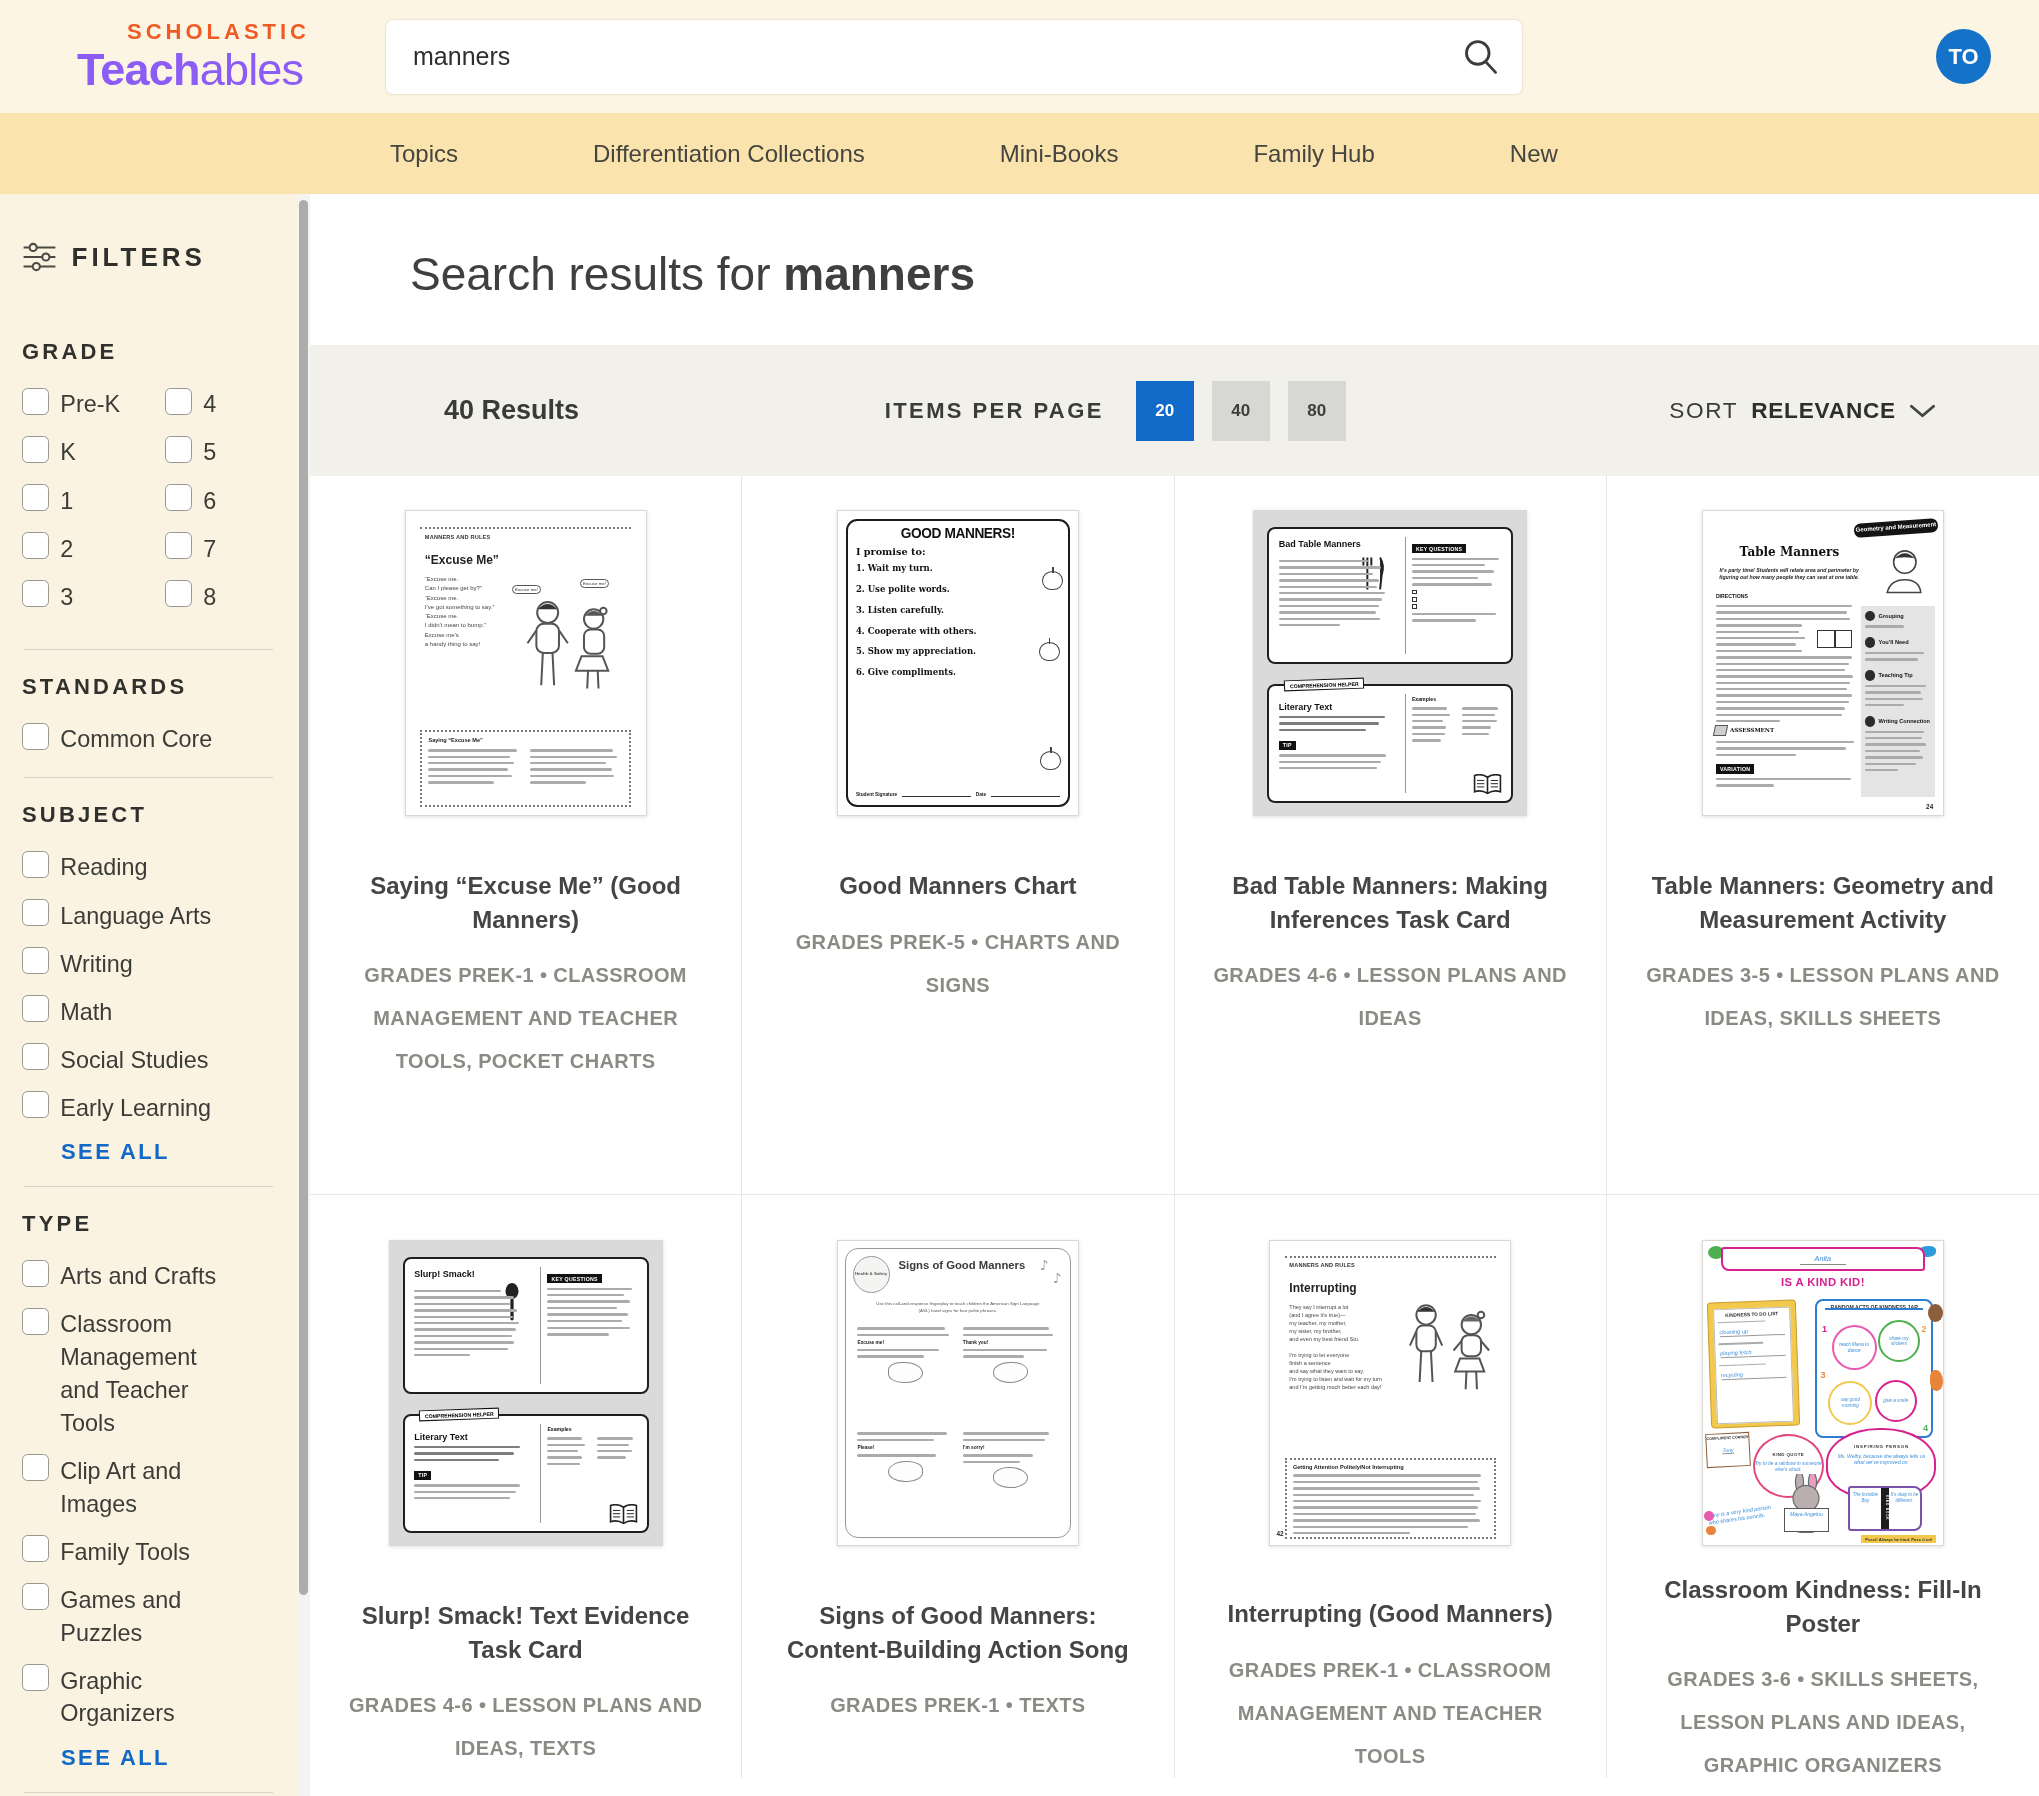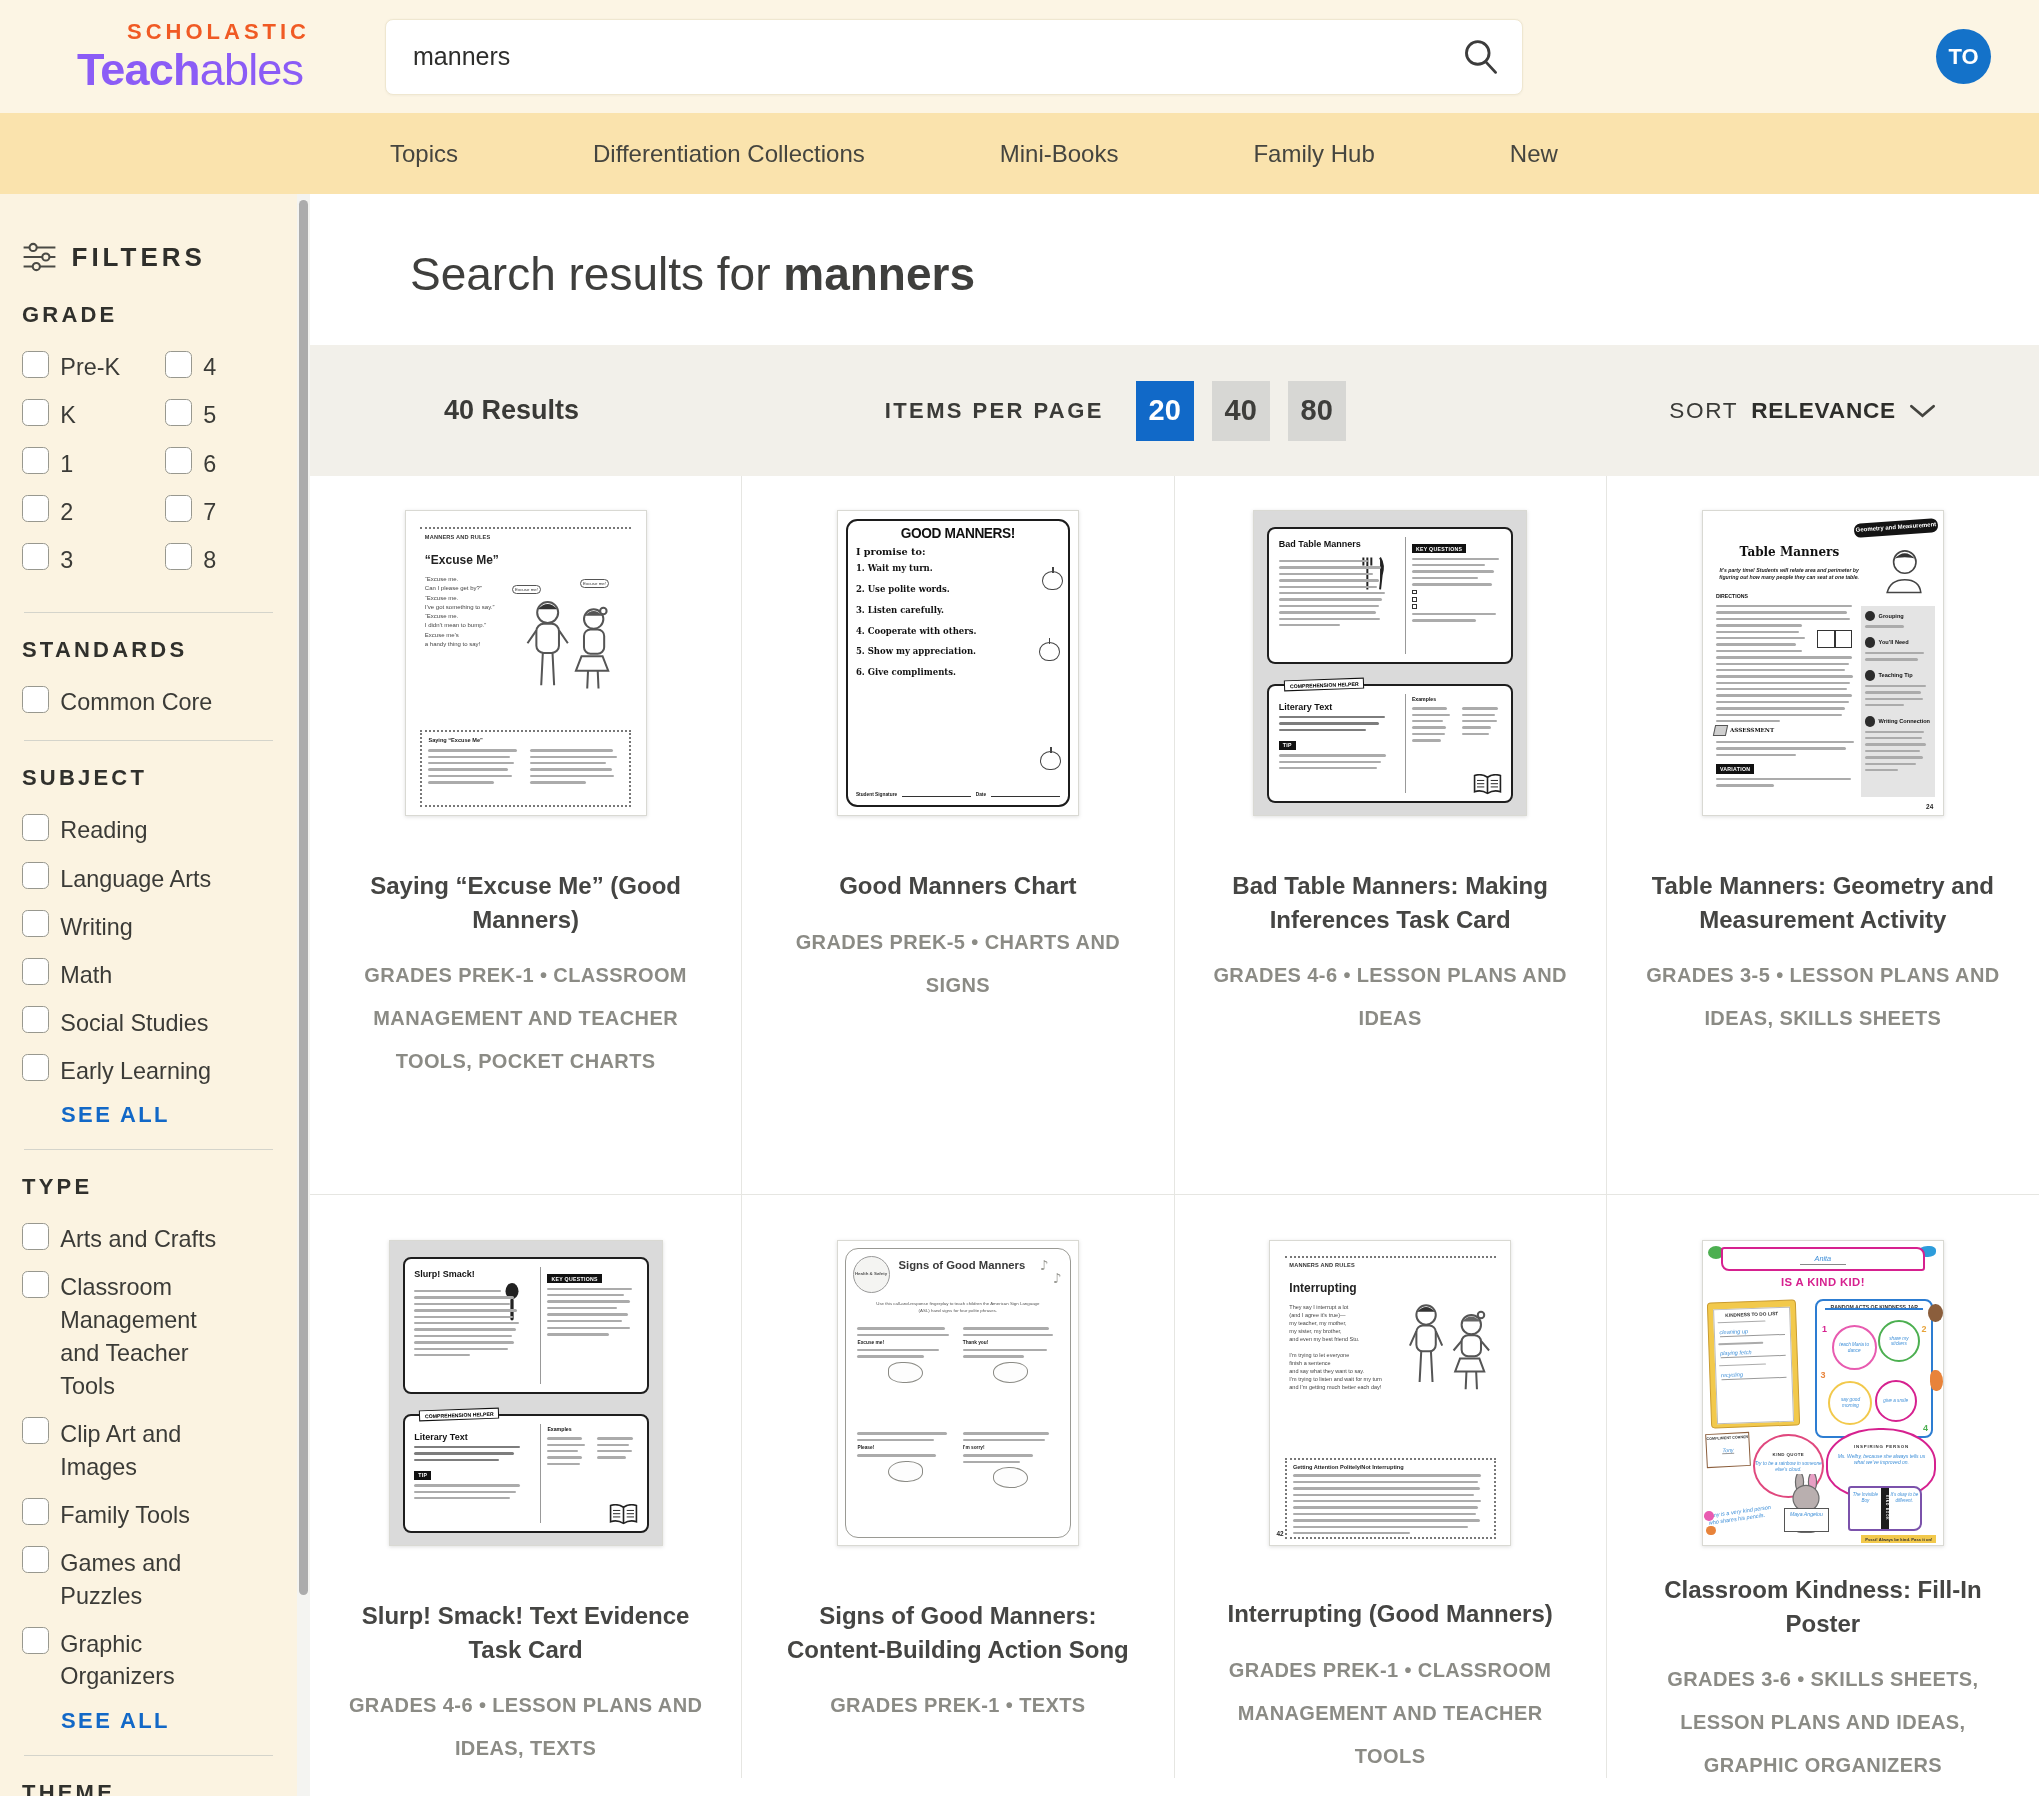--- a/index.html
+++ b/index.html
@@ -26,41 +26,41 @@
   .nav-item { font-size:24px; color:#45453F; cursor:pointer; white-space:nowrap; }
 
   
   .body-row { display:flex; height:1603px; }
   .sidebar { width:297px; background:#FBF3E1; padding:47px 18px 0 22px; overflow:hidden; }
   .vscroll { width:13px; background:#F4F4F1; position:relative; }
   .vscroll .thumb-bar { position:absolute; top:6.4px; left:1.6px; width:9.7px; height:1395px; background:#ACACAC; border-radius:4.8px; }
   .main { flex:1; background:#fff; overflow:hidden; }
 
   
-  .filters-title { display:flex; align-items:center; gap:14.5px; margin-bottom:29px; cursor:pointer; }
+  .filters-title { display:flex; align-items:center; gap:14.5px; margin-bottom:66px; cursor:pointer; }
   .filters-title .txt { font-size:26px; font-weight:800; letter-spacing:4px; color:#2F2F2B; }
   .f-sec-h { font-size:22px; font-weight:700; letter-spacing:3.2px; color:#30302C; margin-bottom:22.6px; }
   .chk-row { display:flex; align-items:flex-start; gap:11.3px; margin-bottom:14.5px; cursor:pointer; }
   .chk { width:27px; height:27px; min-width:27px; border:1.6px solid #98988F; border-radius:5.6px; background:#fff; }
   .chk-label { font-size:23.4px; color:#3B3B37; line-height:1.4; max-width:176px; padding-top:0.8px; }
   .grade-grid { display:flex; }
   .grade-col1 { width:143px; }
   .see-all { font-size:22px; font-weight:700; letter-spacing:2.4px; color:#1268C7; margin:6.4px 0 4.8px 39px; cursor:pointer; }
   .f-div { border:none; border-top:0.8px solid #D4D4CB; margin:21px 6.4px 24px 1.6px; }
 
   
   .results-title { margin:53px 0 0 100px; font-size:46px; color:#3F3F3D; }
   .results-title .pfx { font-weight:300; }
   .results-title .qry { font-weight:600; }
   .results-bar { margin-top:44px; height:131px; background:#F2F0EA; display:flex; align-items:center; padding:0 103px 0 134px; }
   .res-count { font-size:27px; font-weight:700; color:#3A3A37; }
   .ipp-group { margin-left:auto; display:flex; align-items:center; }
   .ipp-label { font-size:22px; font-weight:600; letter-spacing:2.4px; color:#3B3B38; margin-right:32px; }
   .ps-btn { width:58px; height:60px; margin-right:18px; display:flex; align-items:center; justify-content:center;
-            font-size:29px; font-weight:700; background:#D7D7D4; color:#3E3E3B; cursor:pointer; }
+            font-size:17px; font-weight:700; background:#D7D7D4; color:#3E3E3B; cursor:pointer; }
   .ps-btn.active { background:#1169C8; color:#fff; }
   .sort-group { margin-left:auto; display:flex; align-items:center; gap:13px; cursor:pointer; }
   .sort-label { font-size:22.6px; letter-spacing:1.6px; color:#3B3B38; }
   .sort-value { font-size:22.6px; font-weight:800; letter-spacing:0.8px; color:#2E2E2B; }
 
   
   .results-grid { display:grid; grid-template-columns:repeat(4,1fr); }
   .card { border-right:0.8px solid #E6E6E2; padding:34px 16px 0; display:flex; flex-direction:column; align-items:center; cursor:pointer; }
   .card:nth-child(4n) { border-right:none; }
   .card.row1 { border-bottom:0.8px solid #E6E6E2; height:719px; }

